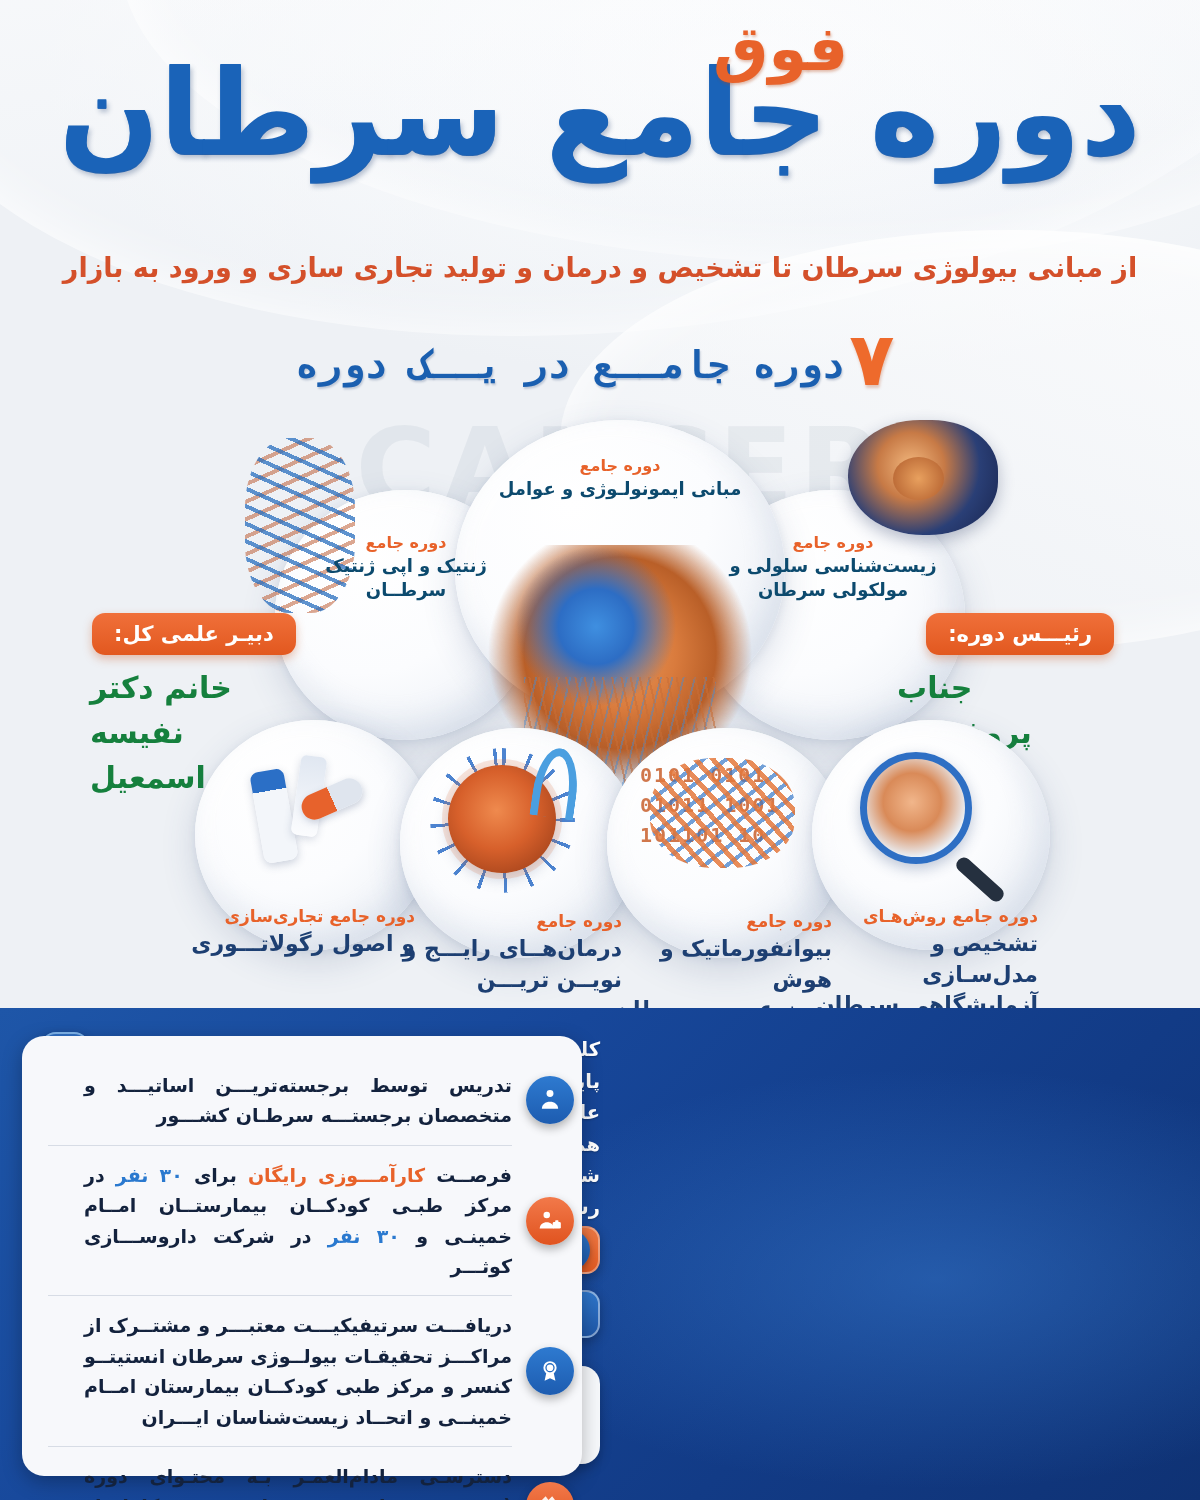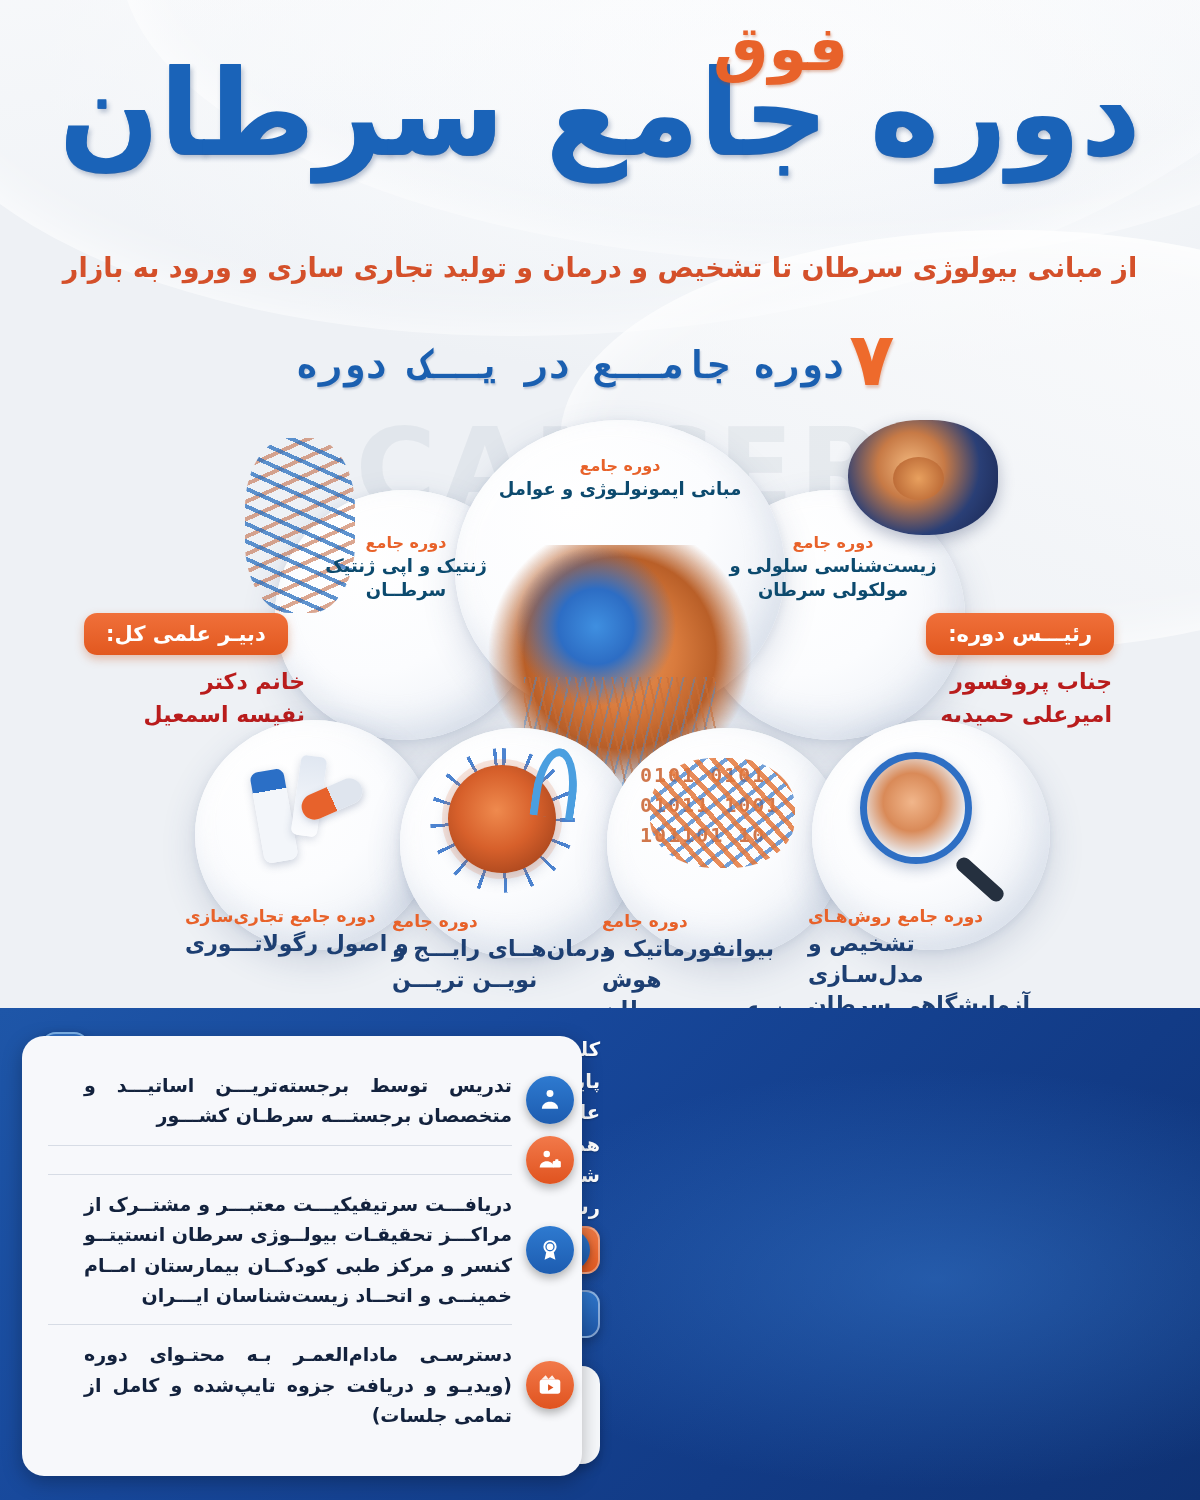--- a/index.html
+++ b/index.html
@@ -85,21 +85,21 @@
   .b-b4 { width:238px; height:230px; left:812px; top:720px; }
 
   .bub-label { position:absolute; text-align:center; direction:rtl; line-height:1.35; }
   .bl-top { font-size:16px; font-weight:bold; color:#e8622a; }
   .bl-main { font-size:18px; font-weight:bold; color:#0c4a6e; }
 
   .lbl-c  { left:470px; top:455px; width:300px; }
   .lbl-l  { left:286px; top:532px; width:240px; }
   .lbl-r  { left:712px; top:532px; width:242px; }
 
-  .under-label { position:absolute; text-align:left; direction:rtl; line-height:1.4; width:230px; }
+  .under-label { position:absolute; text-align:right; direction:rtl; line-height:1.4; width:230px; }
   .ul1 { left:185px; top:905px; }
   .ul2 { left:392px; top:910px; }
   .ul3 { left:602px; top:910px; }
   .ul4 { left:808px; top:905px; }
   .under-label .t1 { font-size:17px; font-weight:bold; color:#e8622a; }
   .under-label .t2 { font-size:22px; font-weight:bold; color:#1d3f72; }
 
   
   .tumor {
     position:absolute; left:470px; top:545px; width:300px; height:240px;
@@ -164,25 +164,25 @@
   .magnifier:after{ content:""; position:absolute; right:-44px; bottom:-30px; width:58px; height:15px;
             background:#25303f; border-radius:7px; transform:rotate(42deg); }
 
   
   .tag {
     position:absolute; padding:9px 22px; border-radius:13px;
     background:linear-gradient(180deg,#f0703a,#e2581f);
     color:#fff; font-size:21px; font-weight:bold; direction:rtl; white-space:nowrap;
     box-shadow:0 4px 10px rgba(200,85,35,.35);
   }
-  .tag-l { left:84px; top:613px; }
+  .tag-l { left:92px; top:613px; }
   .tag-r { right:86px; top:613px; }
   .person {
-    position:absolute; direction:rtl; text-align:right; font-size:22px;
-    font-weight:bold; color:#b91c1c; line-height:1.5; width:215px;
+    position:absolute; direction:rtl; text-align:left; font-size:30px;
+    font-weight:bold; color:#15803d; line-height:1.5; width:215px;
   }
   .person-l { left:90px; top:665px; }
   .person-r { right:88px; top:665px; }
 
   
   .bottom {
     position:absolute; left:0; top:1008px; width:1200px; height:492px;
     background:linear-gradient(135deg,#1e56a8 0%, #17479a 35%, #123b86 70%, #0f3274 100%);
   }
   .bottom:before{
@@ -465,20 +465,23 @@
 
       <div class="feat">
         <span class="ic ic-orange">
           <svg width="26" height="26" viewBox="0 0 24 24" fill="#fff">
             <circle cx="9" cy="6.5" r="3"></circle>
             <path d="M2.5 19c0-3.6 3-5.8 6.5-5.8s6.5 2.2 6.5 5.8z"></path>
             <rect x="14.5" y="13" width="7.5" height="6" rx="1.2"></rect>
             <rect x="16.8" y="11.4" width="3" height="2" rx=".6"></rect>
           </svg>
         </span>
+        <p>
+          <span>فرصــت </span><span class="hl-or">کارآمـــوزی رایگان</span><span> برای </span><span class="hl-bl">۳۰ نفر</span><span> در مرکز طبـی کودکــان بیمارستــان امــام خمینـی و </span><span class="hl-bl">۳۰ نفر</span><span> در شرکت داروســـازی کوثـــر</span>
+        </p>
       </div>
 
       <div class="feat">
         <span class="ic ic-blue">
           <svg width="26" height="26" viewBox="0 0 24 24" fill="none" stroke="#fff" stroke-width="1.8">
             <circle cx="12" cy="9" r="5.2"></circle>
               <circle cx="12" cy="9" r="2.2" fill="#fff"></circle>
             <path d="M8.6 13.6L7 21l5-2.4L17 21l-1.6-7.4" fill="#fff" stroke="none"></path>
           </svg>
         </span>

